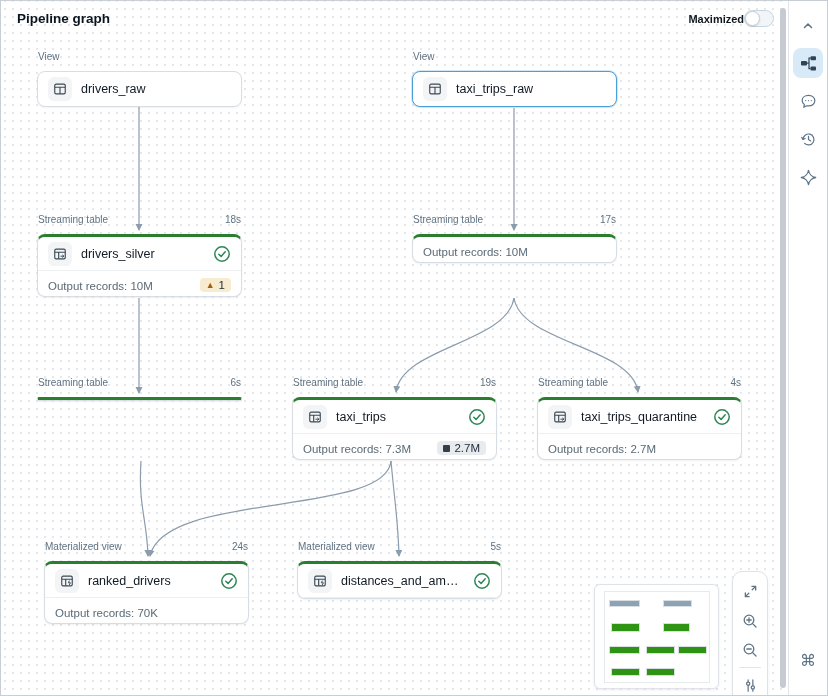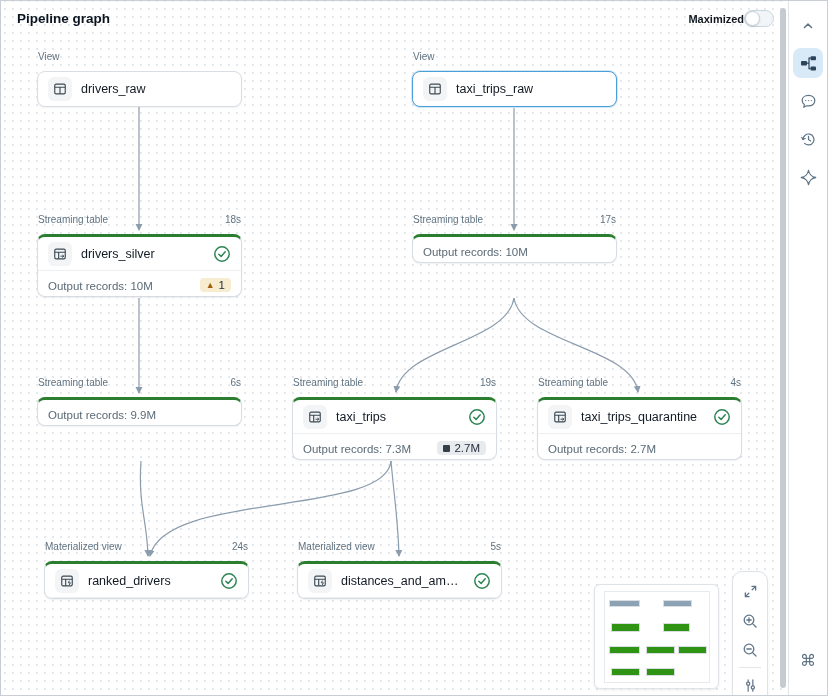--- a/index.html
+++ b/index.html
@@ -252,23 +252,20 @@
         </div>
       </div>
     </div>
 
     <div class="node" style="left:36px;top:376px">
       <div class="node-labels">
         <span>Streaming table</span>
         <span>6s</span>
       </div>
       <div class="card status-ok has-foot">
-        <div class="card-foot">
-          <span>Output records: 9.9M</span>
-        </div>
       </div>
     </div>
 
     <div class="node" style="left:291px;top:376px">
       <div class="node-labels">
         <span>Streaming table</span>
         <span>19s</span>
       </div>
       <div class="card status-ok has-foot">
         <div class="card-main">
@@ -339,20 +336,23 @@
                 <path d="M10.8 7.5 L9.5 10 h2.4 l-1.3 2.5" stroke-width="1.1"></path>
               </svg>
           </span>
           <span class="name">ranked_drivers</span>
           <span class="check">
             <svg width="18" height="18" viewBox="0 0 18 18" fill="none">
                 <circle cx="9" cy="9" r="7.2" stroke="#2e8555" stroke-width="1.5"></circle>
                 <path d="M5.8 9.2 L8.1 11.4 L12.2 6.8" stroke="#2e8555" stroke-width="1.5" stroke-linecap="round" stroke-linejoin="round"></path>
               </svg>
           </span>
+        </div>
+        <div class="card-foot">
+          <span>Output records: 70K</span>
         </div>
       </div>
     </div>
 
     <div class="node" style="left:296px;top:540px">
       <div class="node-labels">
         <span>Materialized view</span>
         <span>5s</span>
       </div>
       <div class="card status-ok has-foot">

